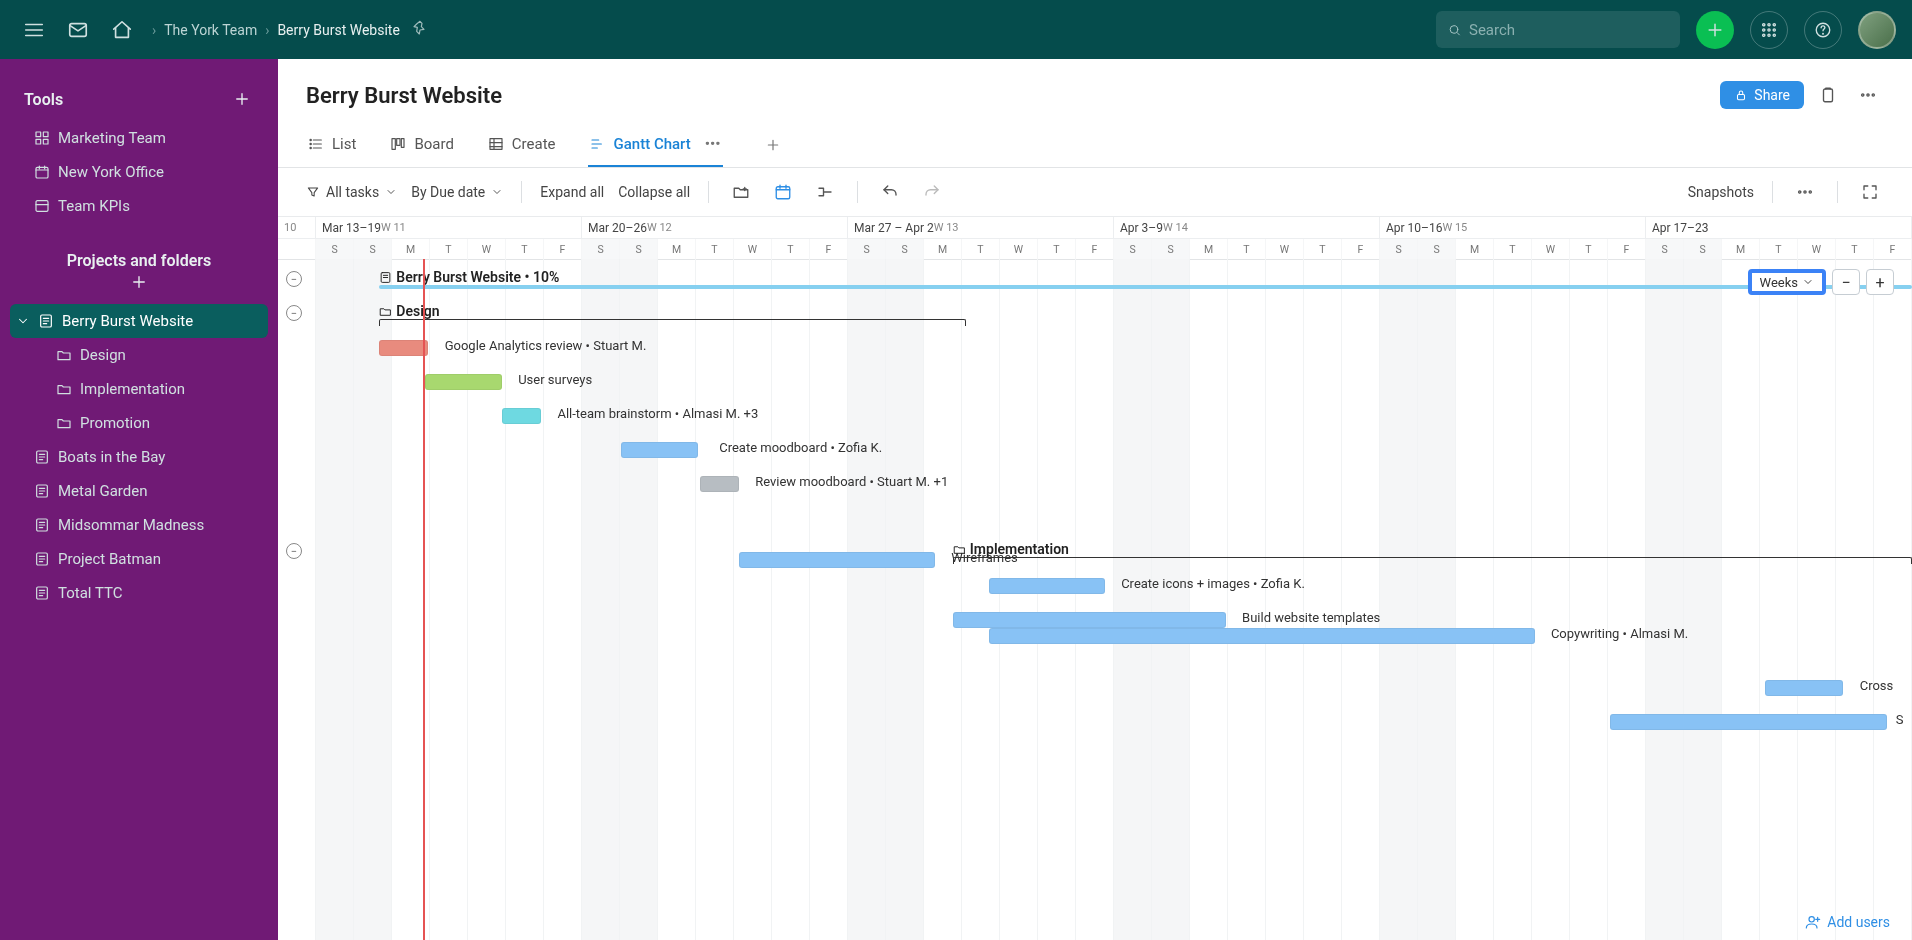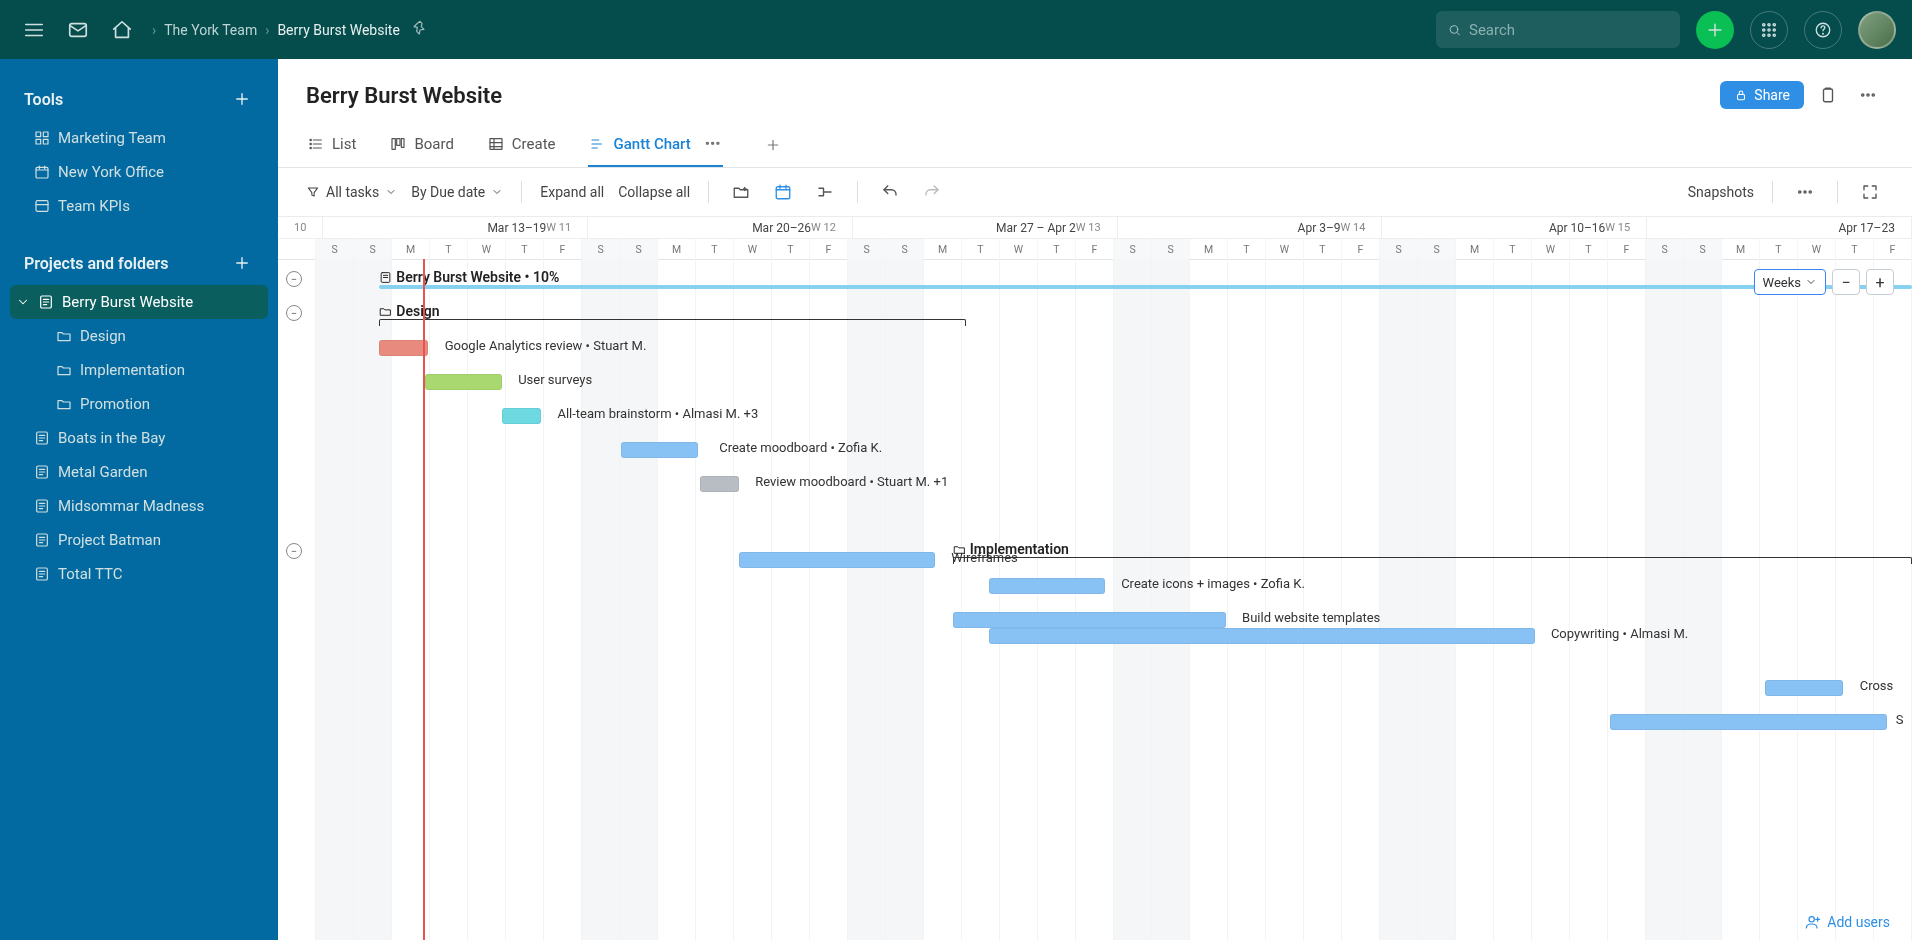--- a/index.html
+++ b/index.html
@@ -17,21 +17,21 @@
 .topbar .spacer { flex: 1; }
 .search { width: 244px; height: 37px; background: rgba(255,255,255,0.10); border-radius: 6px; display: flex; align-items: center; padding: 0 12px; gap: 8px; color: #a7c5c5; cursor: text; }
 .search input { background: transparent; border: none; outline: none; color: #d0e0e0; font-size: 15px; flex: 1; }
 .search input::placeholder { color: #8ab0b0; }
 .plus-circle { width: 38px; height: 38px; border-radius: 50%; background: #0abf53; display: flex; align-items: center; justify-content: center; cursor: pointer; margin-left: 8px; }
 .round-btn { width: 38px; height: 38px; border-radius: 50%; border: 1px solid rgba(255,255,255,0.25); display: flex; align-items: center; justify-content: center; cursor: pointer; margin-left: 8px; }
 .avatar { width: 38px; height: 38px; border-radius: 50%; background: linear-gradient(135deg,#7fa07f,#4a6f4a); margin-left: 8px; cursor: pointer; border: 2px solid rgba(255,255,255,0.3); }
 
 
 .main { display: flex; height: calc(100% - 59px); }
-.sidebar { width: 278px; background: #0369a1; color: #d8e6e6; padding: 20px 10px; overflow-y: auto; flex-shrink: 0; }
+.sidebar { width: 278px; background: #701a75; color: #d8e6e6; padding: 20px 10px; overflow-y: auto; flex-shrink: 0; }
 .sidebar-section-header { display: flex; align-items: center; justify-content: space-between; padding: 8px 14px 10px; font-size: 16px; font-weight: 600; color: #e8f0f0; }
 .sidebar-item { display: flex; align-items: center; gap: 8px; padding: 8px 10px 8px 24px; border-radius: 6px; cursor: pointer; color: #d0e0e0; font-size: 15px; }
 .sidebar-item.nested { padding-left: 46px; }
 .sidebar-item.selected { background: #0a5e5e; color: #fff; }
 .sidebar-item.expandable { padding-left: 6px; }
 .sidebar-add { width: 24px; height: 24px; display: flex; align-items: center; justify-content: center; cursor: pointer; }
 
 
 .content { flex: 1; background: #fff; display: flex; flex-direction: column; min-width: 0; color: #333; }
 .content-header { padding: 20px 28px 0 28px; display: flex; align-items: center; }
@@ -52,21 +52,21 @@
 .tb-item { display: flex; align-items: center; gap: 6px; cursor: pointer; }
 .tb-sep { width: 1px; height: 22px; background: #dcdfe2; margin: 0 4px; }
 .tb-spacer { flex: 1; }
 .tb-iconbtn { width: 28px; height: 28px; display:flex; align-items:center; justify-content:center; cursor:pointer; color:#555; border-radius:4px; }
 
 
 .gantt-wrap { flex: 1; position: relative; overflow: hidden; }
 .timeline-header { display: flex; flex-direction: column; border-bottom: 1px solid #e2e4e6; background: #fff; }
 .timeline-weeks { display: flex; height: 22px; border-bottom: 1px solid #eceef0; }
 .timeline-days  { display: flex; height: 20px; }
-.week-cell { flex:1; display:flex; align-items:center; justify-content:flex-end; padding: 0 16px; font-size:12px; color:#444; border-right: 1px solid #eceef0; }
+.week-cell { flex:1; display:flex; align-items:center; justify-content:flex-start; padding: 0 6px; font-size:12px; color:#444; border-right: 1px solid #eceef0; }
 .week-cell .wnum { color:#888; font-size: 11px; }
 .day-cell { flex:1; display:flex; align-items:center; justify-content:center; font-size:10.5px; color:#777; border-right: 1px solid #f5f6f7; }
 .day-cell.we { background:#f7f8f9; }
 
 .gantt-body { position:absolute; top: 42px; left:0; right:0; bottom:0; }
 .stripes { position:absolute; inset:0; display:flex; }
 .stripe { flex:1; border-right:1px solid #f1f3f4; }
 .stripe.we { background:#f5f6f7; }
 
 .today-line { position:absolute; top:0; bottom:0; width:2px; background:#e55353; z-index:4; }
@@ -79,21 +79,21 @@
 .bar.green { background:#a8d86f; }
 .bar.red { background:#e88b7e; }
 .bar.grey { background:#b7bdc2; }
 .bar-label { position:absolute; top:7px; font-size:13px; color:#333; white-space:nowrap; }
 
 .summary-label { position:absolute; top:6px; font-size:14px; font-weight:600; color:#222; display:flex; align-items:center; gap:4px; }
 .summary-bar-top { position:absolute; height:4px; background:#86d0f0; top:22px; border-radius:2px; }
 .summary-thin { position:absolute; top:22px; height:7px; border:1.5px solid #333; border-bottom:none; border-radius:2px 2px 0 0; }
 
 .zoom-ctrl { position:absolute; right:18px; top:52px; display:flex; align-items:center; gap:6px; z-index:10; }
-.zoom-select { height:26px; border:1px solid #3b82f6; border-radius:4px; padding:0 8px; font-size:13px; cursor:pointer; display:flex; align-items:center; gap:4px; background:#fff; }
+.zoom-select { height:26px; border:4px solid #3b82f6; border-radius:4px; padding:0 8px; font-size:13px; cursor:pointer; display:flex; align-items:center; gap:4px; background:#fff; }
 .zoom-btn { width:28px; height:26px; border:1px solid #c6cdd3; border-radius:4px; display:flex; align-items:center; justify-content:center; cursor:pointer; background:#fff; font-size:16px; }
 
 .add-users { position:absolute; right:14px; bottom:6px; color:#2f8fe5; font-size:14px; display:flex; align-items:center; gap:6px; cursor:pointer; padding:4px 8px; }
 
 svg { fill: none; stroke: currentColor; stroke-width: 1.8; stroke-linecap: round; stroke-linejoin: round; }
 
 </style>
 </head>
 <body>
 
@@ -188,21 +188,21 @@
       <span>New York Office</span>
     </div>
     <div class="sidebar-item">
       <svg viewBox="0 0 24 24" width="16" height="16">
           <rect x="3" y="4" width="18" height="16" rx="2"></rect>
           <path d="M3 10h18"></path>
         </svg>
       <span>Team KPIs</span>
     </div>
 
-    <div class="sidebar-section-header" style="margin-top:20px;">
+    <div class="sidebar-section-header" style="margin-top:20px;flex-direction:column;">
       <span>Projects and folders</span>
       <span class="sidebar-add">
           <svg viewBox="0 0 24 24" width="18" height="18">
             <path d="M12 5v14M5 12h14"></path>
           </svg>
         </span>
     </div>
     <div class="sidebar-item expandable selected">
       <svg viewBox="0 0 24 24" width="14" height="14">
           <path d="M6 9l6 6 6-6"></path>

